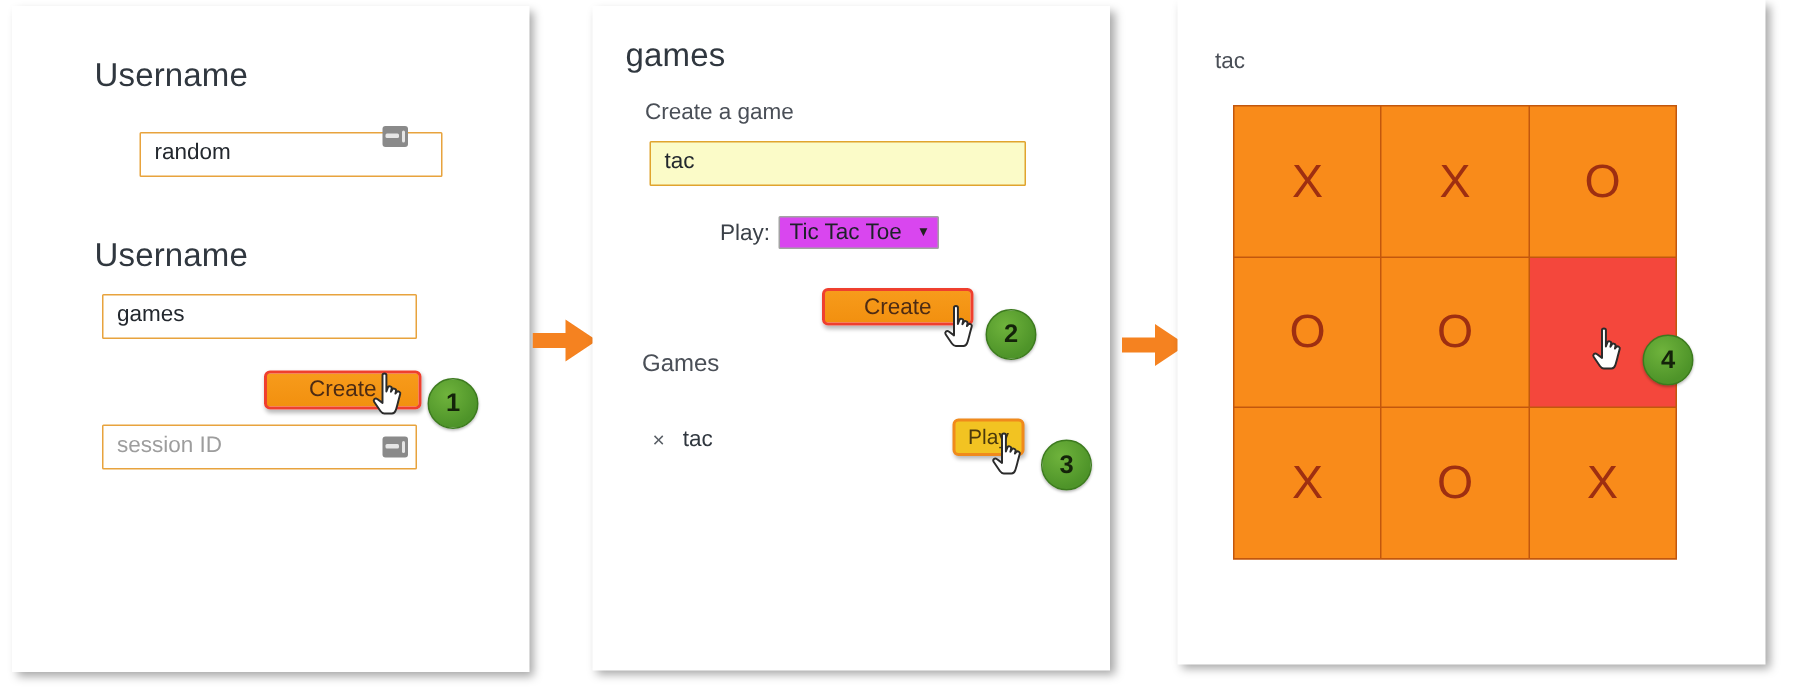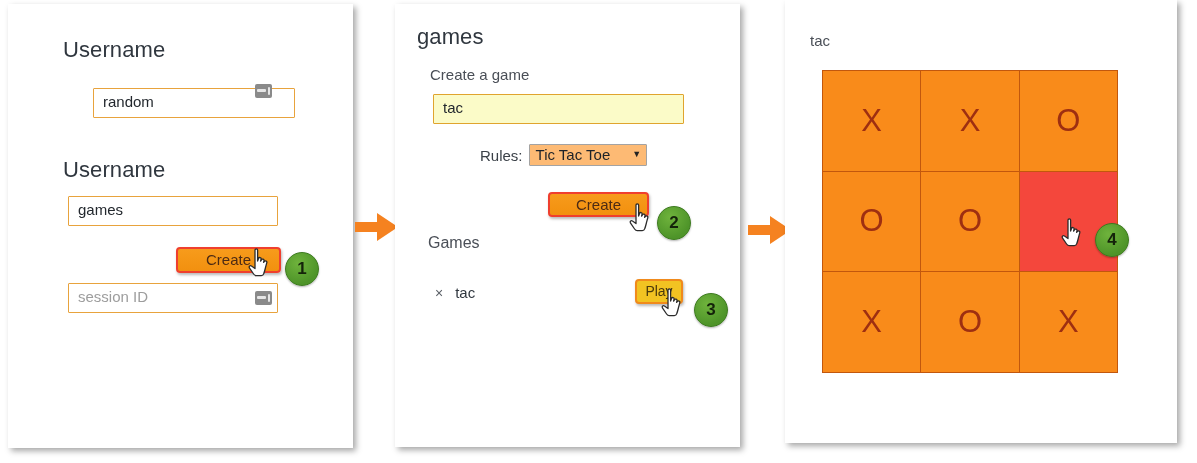--- a/index.html
+++ b/index.html
@@ -99,28 +99,28 @@
   .rules-row {
     position: absolute;
     display: flex;
     align-items: center;
     gap: 6px;
   }
   .rules-label { font-size: 15px; color: #3b4148; }
   .sel {
     box-sizing: border-box;
     border: 1px solid #a3a3a3;
-    background: #fdba74;
+    background: #d946ef;
     font-family: "Liberation Sans", sans-serif;
     font-size: 15px;
     color: #1d2228;
     padding: 1px 5px 2px 6px;
     display: flex;
     align-items: center;
-    gap: 22px;
+    gap: 10px;
     border-radius: 1px;
     cursor: pointer;
   }
   .sel .caret { font-size: 9px; color: #222; line-height: 1; }
 
   
   .games-row {
     position: absolute;
     display: flex;
     align-items: center;
@@ -227,21 +227,21 @@
 
 <div class="panel" id="panel-games">
 
   <div class="hdr" style="position:absolute;left:22px;top:20px;">games</div>
 
   <div class="sub" style="position:absolute;left:35px;top:62px;text-align:center;">Create a game</div>
 
   <div class="tinput autofill" style="left:38px;top:90px;width:251px;height:30px;padding-right:9px;">tac</div>
 
   <div class="rules-row" style="left:85px;top:140px;">
-    <span class="rules-label">Rules:</span>
+    <span class="rules-label">Play:</span>
     <span class="sel">
       <span>Tic Tac Toe</span>
       <span class="caret">▼</span>
     </span>
   </div>
 
   <div class="btn" style="left:153px;top:188px;width:101px;height:25px;line-height:21px;">Create</div>
 
   <div class="sub" style="position:absolute;left:33px;top:230px;font-size:16px;">Games</div>
 

